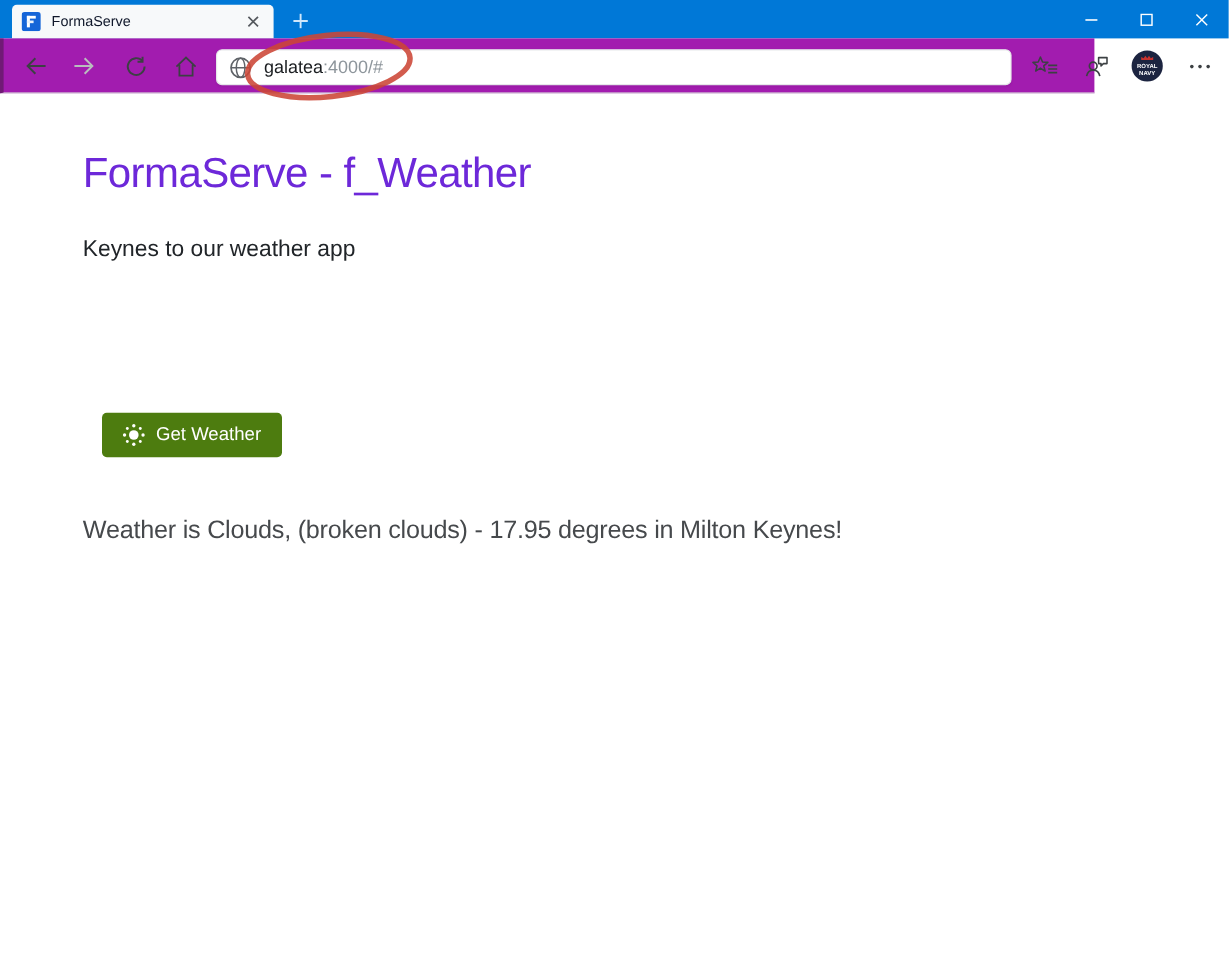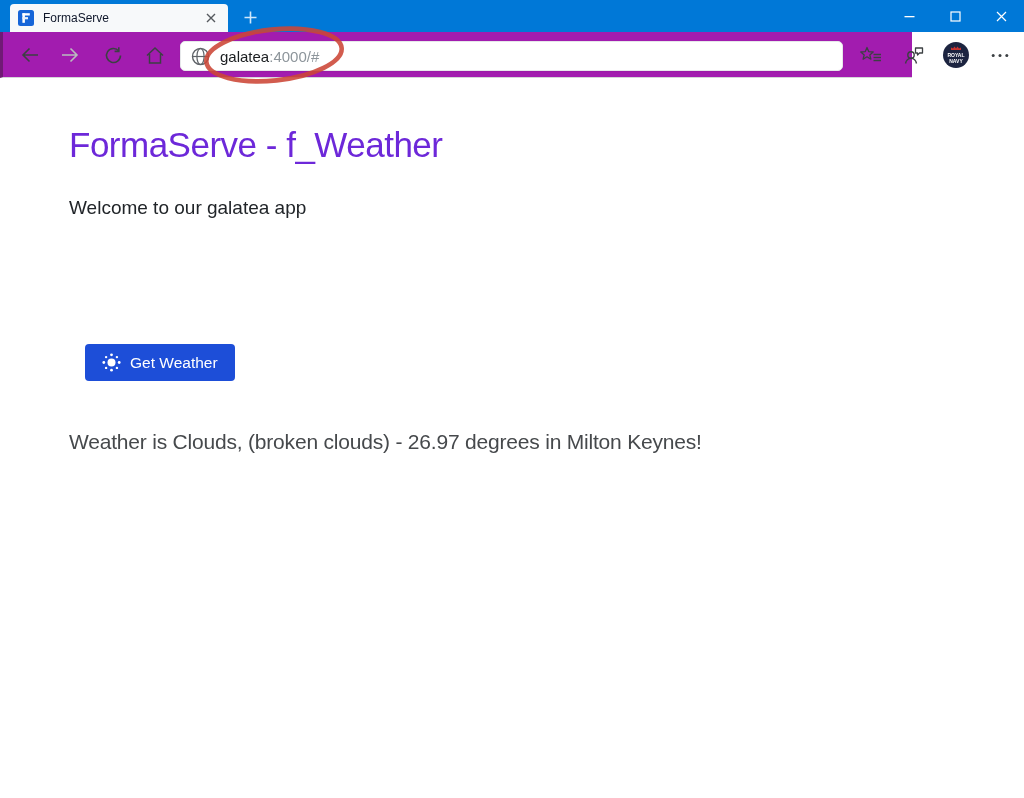--- a/index.html
+++ b/index.html
@@ -37,21 +37,21 @@
   
   .content { position:absolute; left:0; top:78px; width:1024px; height:720px; background:#fff; }
   .page-title { position:absolute; left:69px; top:47px; font-size:35px; font-weight:500;
                 color:#6d28d9; letter-spacing:-0.5px; }
   .welcome { position:absolute; left:69px; top:119px; font-size:19px; color:#212529; }
   .city-input { position:absolute; left:85px; top:213px; width:285px; height:28px;
                 background:#e9edf5; border:1px solid #8a909b; border-radius:2px;
                 font-size:15px; color:#1b1e21; padding:0 8px;
                 font-family:"Liberation Sans","DejaVu Sans",sans-serif; }
   .get-weather { position:absolute; left:85px; top:266px; height:37px; padding:0 17px;
-                 background:#1d4ed8; color:#ffffff; border:none; border-radius:4px;
+                 background:#4d7c0f; color:#ffffff; border:none; border-radius:4px;
                  font-size:15.5px; display:flex; align-items:center; gap:9px; cursor:pointer;
                  font-family:"Liberation Sans","DejaVu Sans",sans-serif; }
   .result { position:absolute; left:69px; top:352px; font-size:21px; color:#46494c;
             letter-spacing:-0.2px; }
 </style>
 </head>
 <body>
 
 <div class="window">
 
@@ -155,34 +155,34 @@
       </svg>
     </div>
   </div>
 
   <svg class="annotation" width="160" height="70" viewBox="0 0 160 70">
     <ellipse cx="76" cy="33" rx="68" ry="25.5" fill="none" stroke="#cc4536" stroke-width="4.6" opacity="0.88" transform="rotate(-6 76 33)"></ellipse>
   </svg>
 
   <div class="content">
     <h1 class="page-title">FormaServe - f_Weather</h1>
-    <p class="welcome">Welcome to our galatea app</p>
+    <p class="welcome">Keynes to our weather app</p>
 
 
     <button class="get-weather">
       <svg width="19" height="19" viewBox="0 0 19 19">
         <circle cx="9.5" cy="9.5" r="4" fill="#ffffff"></circle>
         <circle cx="9.5" cy="1.8" r="1.4" fill="#ffffff"></circle>
         <circle cx="9.5" cy="17.2" r="1.4" fill="#ffffff"></circle>
         <circle cx="1.8" cy="9.5" r="1.4" fill="#ffffff"></circle>
         <circle cx="17.2" cy="9.5" r="1.4" fill="#ffffff"></circle>
         <circle cx="4.1" cy="4.1" r="1.2" fill="#ffffff"></circle>
         <circle cx="14.9" cy="4.1" r="1.2" fill="#ffffff"></circle>
         <circle cx="4.1" cy="14.9" r="1.2" fill="#ffffff"></circle>
         <circle cx="14.9" cy="14.9" r="1.2" fill="#ffffff"></circle>
       </svg>
       <span>Get Weather</span>
     </button>
 
-    <p class="result">Weather is Clouds, (broken clouds) - 26.97 degrees in Milton Keynes!</p>
+    <p class="result">Weather is Clouds, (broken clouds) - 17.95 degrees in Milton Keynes!</p>
   </div>
 
 </div>
 
 </body></html>

